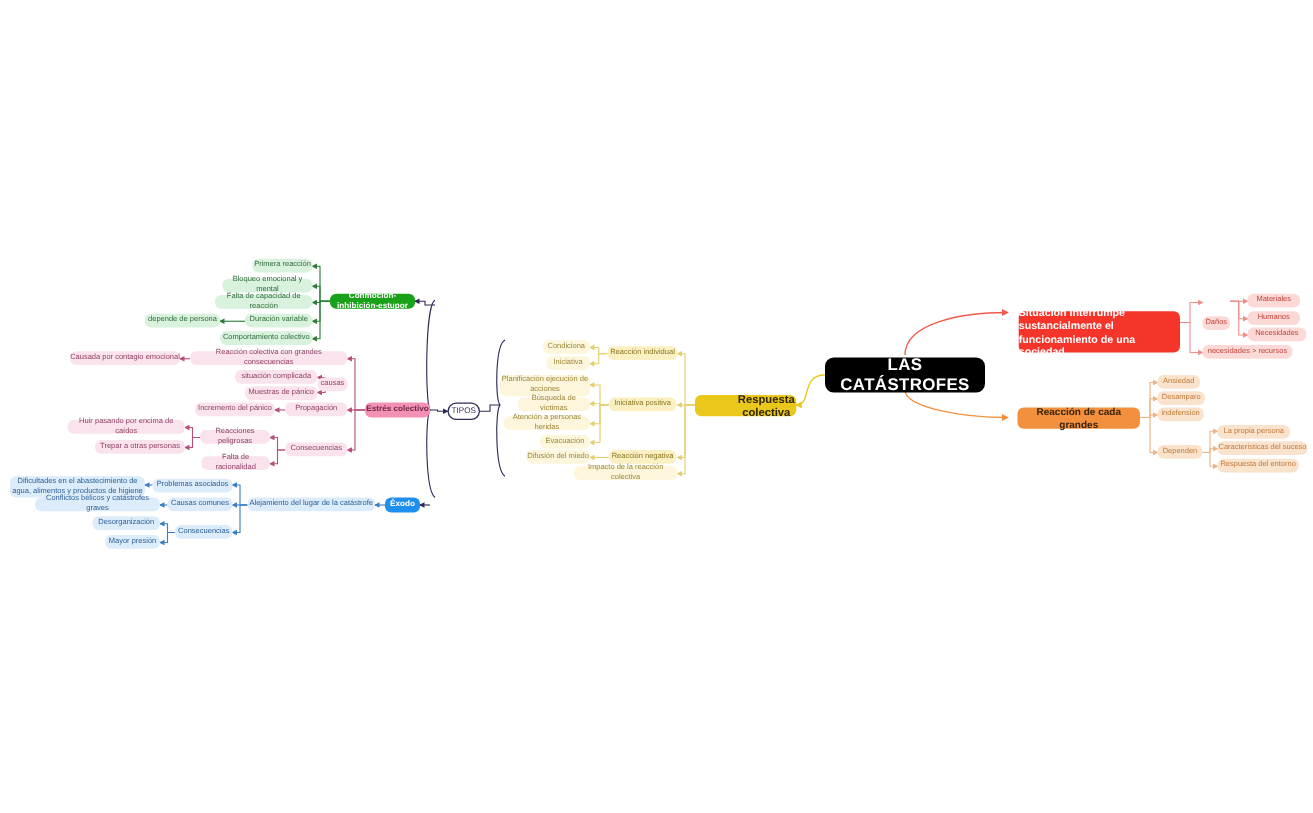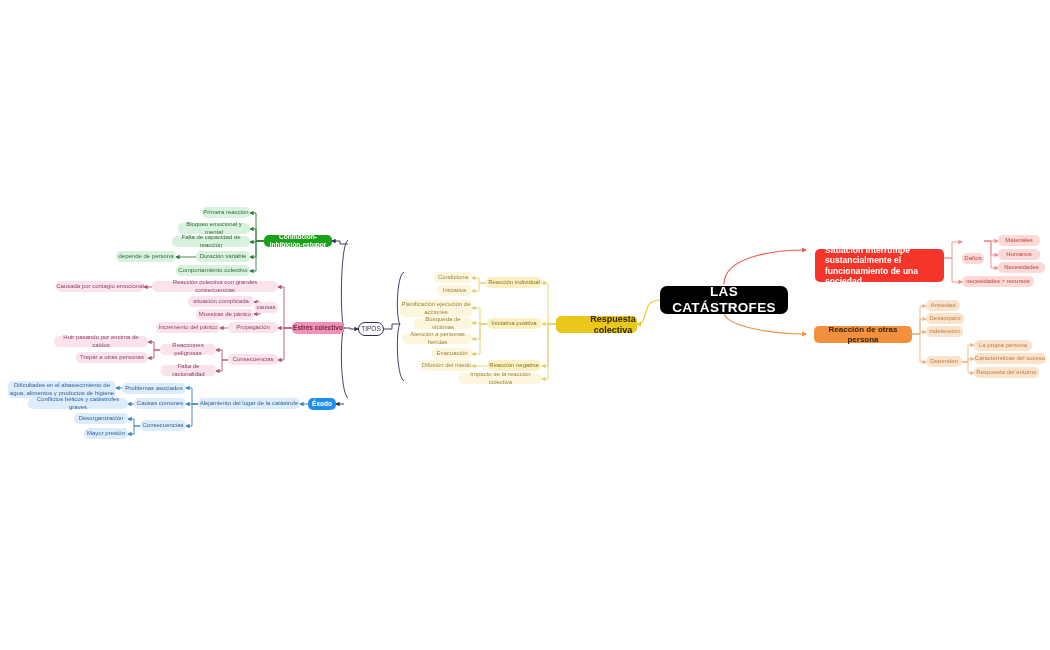--- a/index.html
+++ b/index.html
@@ -15,21 +15,21 @@
             letter-spacing:.3px;}
   .n-tipos{background:#ffffff;color:#3b2a55;font-size:6.5px;border:1px solid #2b2b55;border-radius:9px;}
 
   
   .n-yellow-main{background:#e9c81b;color:#2e2406;font-size:9px;font-weight:700;}
   .n-yellow-mid{background:#fbf0c2;color:#8a7320;font-size:6px;}
   .n-yellow-leaf{background:#fdf6dc;color:#9b8537;font-size:6px;}
 
   
   .n-red-main{background:#f5342a;color:#ffffff;font-size:8.5px;font-weight:600;text-align:left;
-              justify-content:flex-start;padding:4px 10px;}
+              justify-content:flex-start;padding:4px 0;}
   .n-red-mid{background:#fbd9d6;color:#c0443c;font-size:6px;}
   .n-red-leaf{background:#fbd9d6;color:#c0443c;font-size:6px;}
 
   
   .n-orange-main{background:#f2903e;color:#3a2408;font-size:8px;font-weight:600;}
   .n-orange-leaf{background:#fae3cd;color:#c07a38;font-size:6px;}
 
   
   .n-green-main{background:#19a119;color:#ffffff;font-size:6.5px;font-weight:600;}
   .n-green-leaf{background:#d9f2dd;color:#2f6b3a;font-size:6px;}
@@ -177,21 +177,21 @@
   <div class="node n-red-main" style="left:815px;top:249px;width:129px;height:33px;">Situación interrumpe sustancialmente el funcionamiento de una sociedad</div>
 
   <div class="node n-red-mid" style="left:962px;top:253px;width:22px;height:11px;">Daños</div>
 
   <div class="node n-red-leaf" style="left:998px;top:235px;width:42px;height:11px;">Materiales</div>
   <div class="node n-red-leaf" style="left:998px;top:249px;width:42px;height:11px;">Humanos</div>
   <div class="node n-red-leaf" style="left:998px;top:262px;width:47px;height:11px;">Necesidades</div>
 
   <div class="node n-red-leaf" style="left:962px;top:276px;width:72px;height:11px;">necesidades &gt; recursos</div>
 
-  <div class="node n-orange-main" style="left:814px;top:326px;width:98px;height:17px;">Reacción de otras persona</div>
+  <div class="node n-orange-main" style="left:814px;top:326px;width:98px;height:17px;">Reacción de cada grandes</div>
 
   <div class="node n-orange-leaf" style="left:926px;top:300px;width:34px;height:11px;">Ansiedad</div>
   <div class="node n-orange-leaf" style="left:926px;top:313px;width:38px;height:11px;">Desamparo</div>
   <div class="node n-orange-leaf" style="left:926px;top:326px;width:37px;height:11px;">indefensión</div>
 
   <div class="node n-orange-leaf" style="left:926px;top:356px;width:36px;height:11px;">Dependen</div>
 
   <div class="node n-orange-leaf" style="left:974px;top:340px;width:58px;height:11px;">La propia persona</div>
   <div class="node n-orange-leaf" style="left:974px;top:353px;width:72px;height:11px;">Características del suceso</div>
   <div class="node n-orange-leaf" style="left:974px;top:367px;width:65px;height:11px;">Respuesta del entorno</div>

